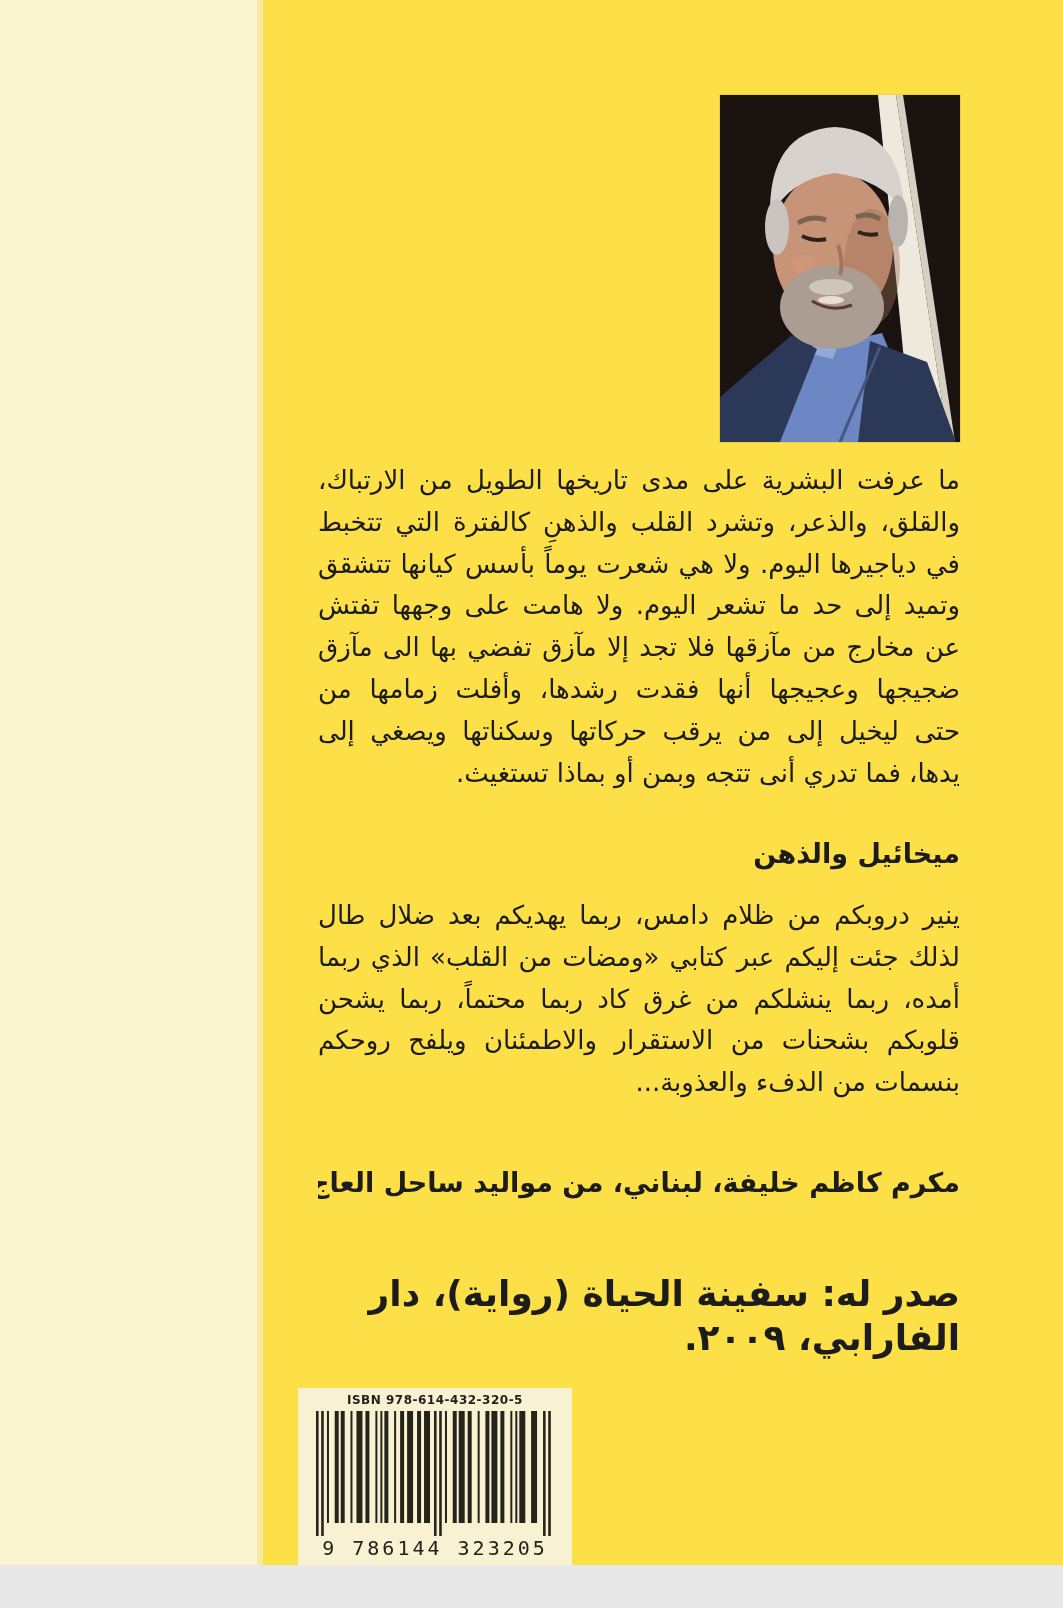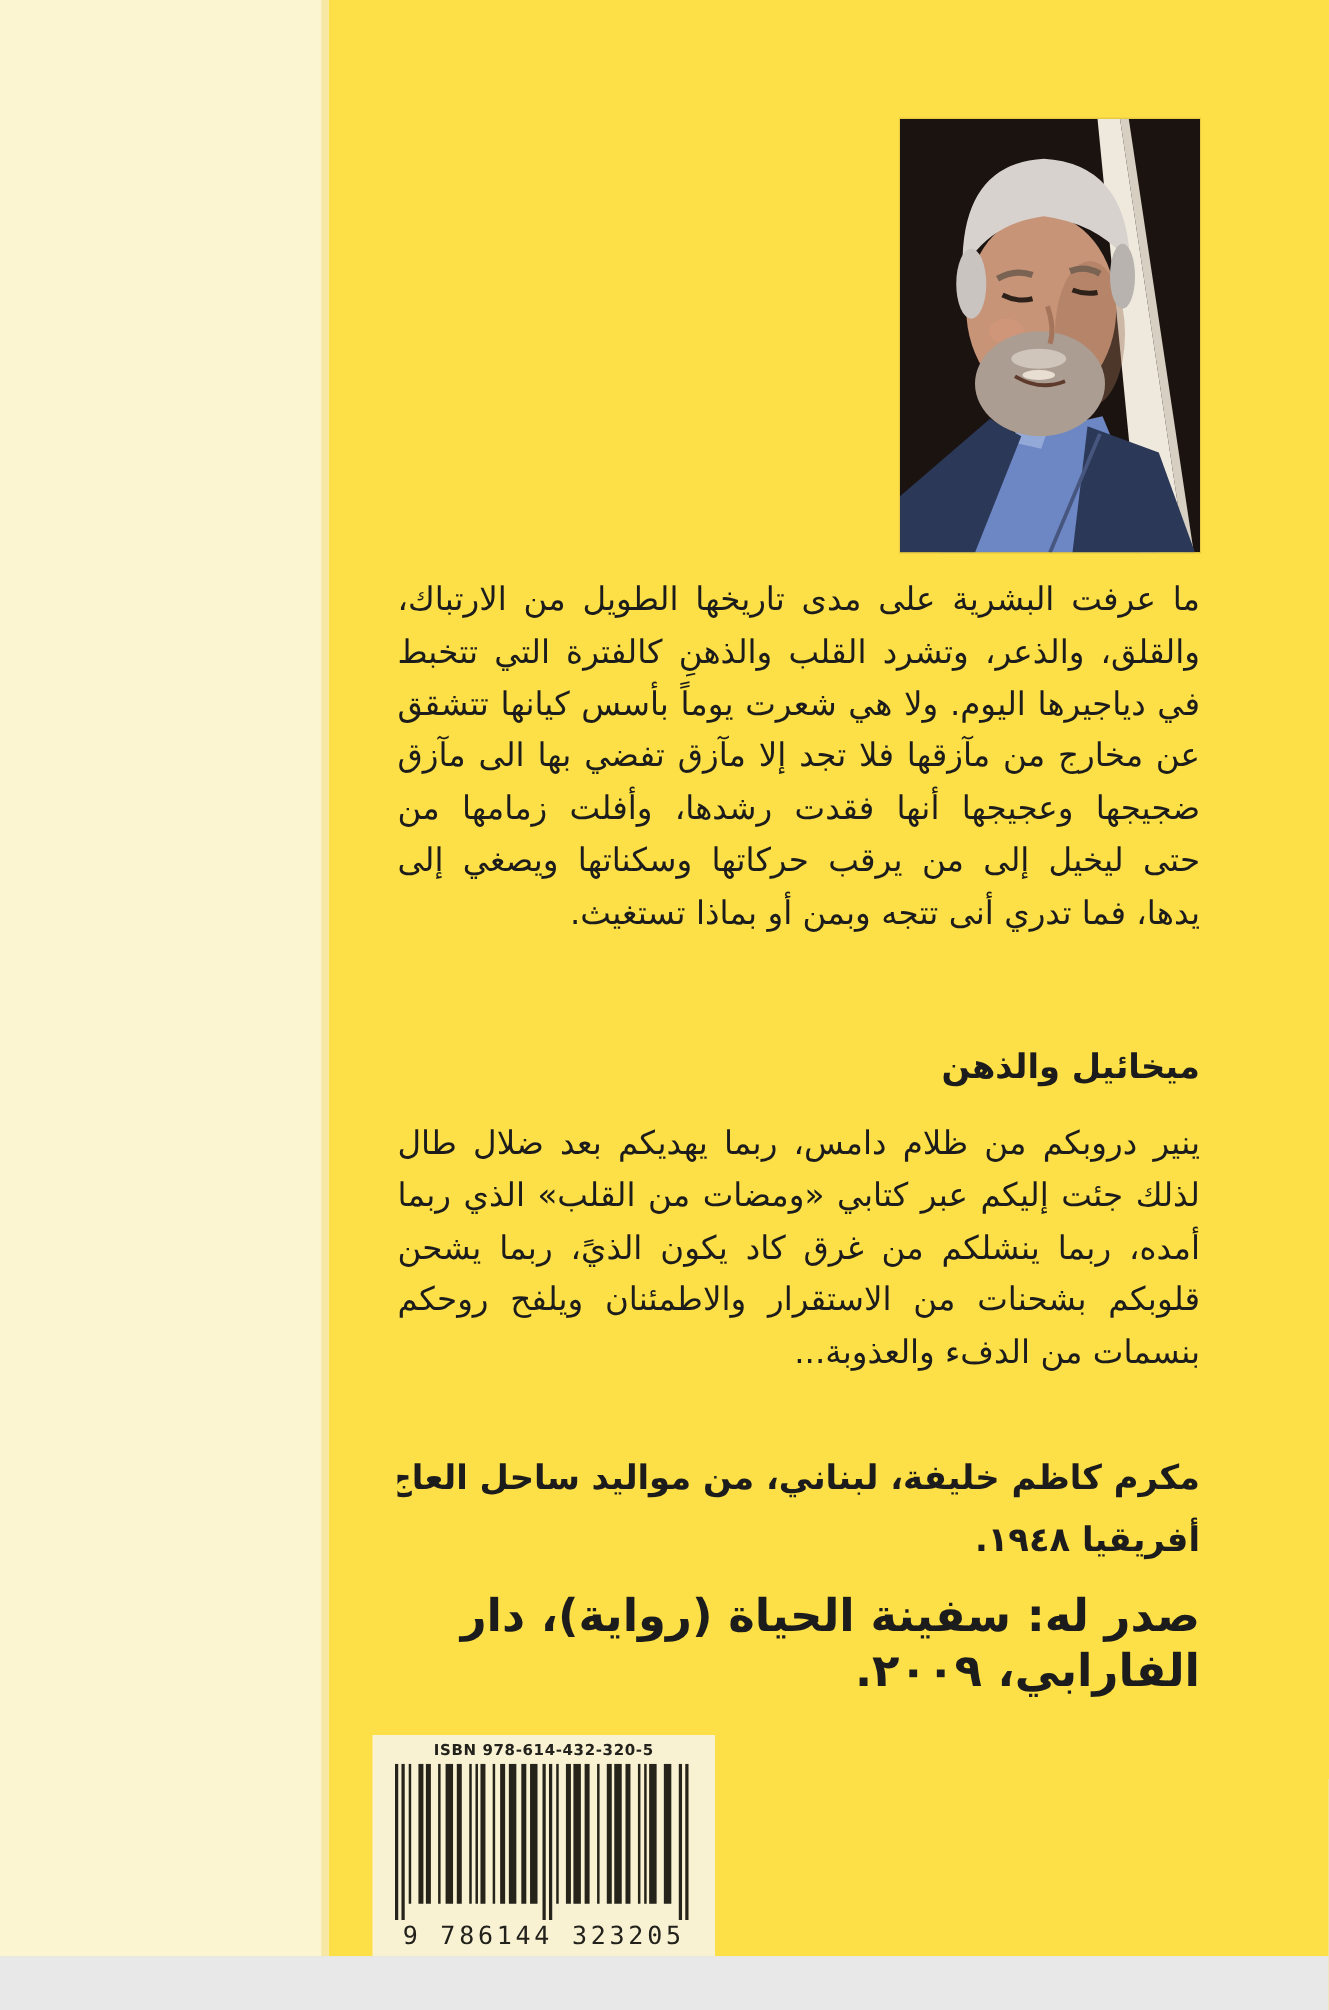--- a/index.html
+++ b/index.html
@@ -79,39 +79,39 @@
       <path d="M82,141 q12,6 24,3" stroke="#2e211a" stroke-width="4" fill="none"></path>
       <path d="M138,137 q10,4 20,2" stroke="#2e211a" stroke-width="4" fill="none"></path>
       <path d="M118,150 q6,18 2,30" stroke="#a5755b" stroke-width="4" fill="none"></path>
     </svg>
   </div>
 
   <div class="arab p1">
       <div class="line">ما عرفت البشرية على مدى تاريخها الطويل من الارتباك،</div>
       <div class="line">والقلق، والذعر، وتشرد القلب والذهنِ كالفترة التي تتخبط</div>
       <div class="line">في دياجيرها اليوم. ولا هي شعرت يوماً بأسس كيانها تتشقق</div>
+      <div class="line">وتميد إلى حد ما تشعر اليوم. ولا هامت على وجهها تفتش</div>
       <div class="line">عن مخارج من مآزقها فلا تجد إلا مآزق تفضي بها الى مآزق</div>
       <div class="line">ضجيجها وعجيجها أنها فقدت رشدها، وأفلت زمامها من</div>
       <div class="line">حتى ليخيل إلى من يرقب حركاتها وسكناتها ويصغي إلى</div>
       <div class="line last">يدها، فما تدري أنى تتجه وبمن أو بماذا تستغيث.</div>
     </div>
 
   <div class="arab attrib">ميخائيل والذهن</div>
 
   <div class="arab p2">
       <div class="line">ينير دروبكم من ظلام دامس، ربما يهديكم بعد ضلال طال</div>
       <div class="line">لذلك جئت إليكم عبر كتابي «ومضات من القلب» الذي ربما</div>
-      <div class="line">أمده، ربما ينشلكم من غرق كاد يكون الذيً، ربما يشحن</div>
+      <div class="line">أمده، ربما ينشلكم من غرق كاد ربما محتماً، ربما يشحن</div>
       <div class="line">قلوبكم بشحنات من الاستقرار والاطمئنان ويلفح روحكم</div>
       <div class="line last">بنسمات من الدفء والعذوبة...</div>
     </div>
 
   <div class="arab bio">
       <div class="line">مكرم كاظم خليفة، لبناني، من مواليد ساحل العاج –</div>
-      <div class="line last">أفريقيا ١٩٤٨.</div>
     </div>
 
   <div class="arab pub">صدر له: سفينة الحياة (رواية)، دار الفارابي، ٢٠٠٩.</div>
 
   <div class="barcode">
     <div class="isbn">ISBN 978-614-432-320-5</div>
     <div class="bars"><svg width="238" height="125" viewBox="0 0 119.39999999999999 125" preserveAspectRatio="none">
           <rect x="0" y="0" width="1.3" height="125" fill="#26231b"></rect>
           <rect x="2.6" y="0" width="1.3" height="125" fill="#26231b"></rect>
           <rect x="5.5" y="0" width="1" height="112" fill="#26231b"></rect>

